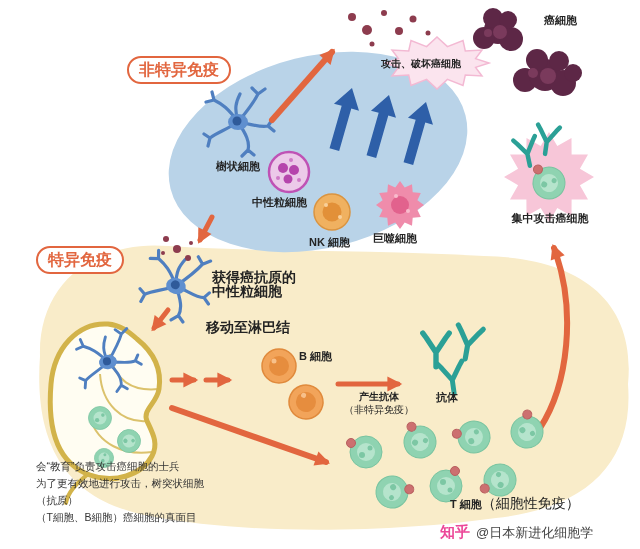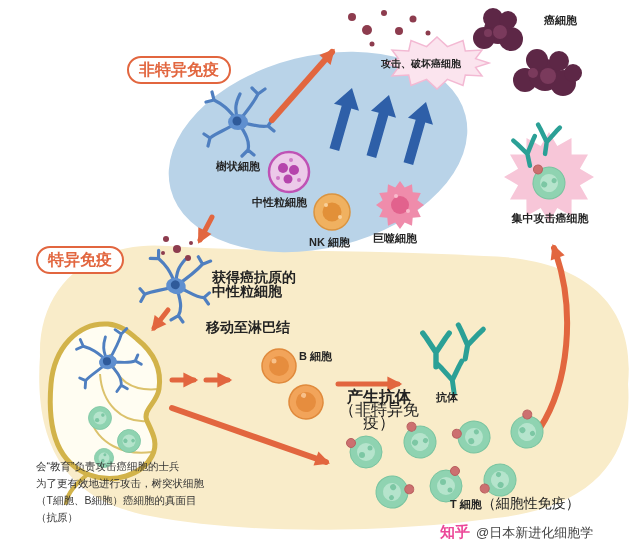--- a/index.html
+++ b/index.html
@@ -16,21 +16,21 @@
     color:#e2663f;font-weight:700;font-size:16px;padding:4px 10px;line-height:1;
   }
   .center{text-align:center;}
   .caption{position:absolute;left:36px;top:458px;font-size:10.5px;line-height:17px;
     font-weight:400;color:#333;}
   .watermark{position:absolute;left:440px;top:523px;}
   .wm-logo{color:#ec4899;font-weight:800;font-size:15px;}
   .wm-account{color:#444;font-size:13px;margin-left:6px;}
   .two-line{line-height:14px;}
   .produce{position:absolute;left:333px;top:390px;width:92px;text-align:center;
-    font-size:16px;line-height:13px;}
+    font-size:10px;line-height:13px;}
   .produce .l1{font-weight:700;}
   .produce .l2{font-weight:400;}
 </style>
 </head>
 <body>
 
 <div class="stage">
 
   <svg class="canvas" width="640" height="549" viewBox="0 0 640 549">
     <defs>
@@ -227,21 +227,21 @@
   </div>
   <div class="lbl sz11" style="left:436px;top:390px;">抗体</div>
 
   <div class="lbl" style="left:450px;top:494px;">
     <span class="sz11">T 細胞</span><span class="sz10" style="font-weight:400;">（細胞性免疫）</span>
   </div>
 
   <div class="caption">
     <div>会“教育”负责攻击癌细胞的士兵</div>
     <div>为了更有效地进行攻击，树突状细胞</div>
+    <div>（抗原）</div>
     <div>（T細胞、B細胞）癌細胞的真面目</div>
-    <div>（抗原）</div>
   </div>
 
   <div class="watermark">
     <span class="wm-logo">知乎</span><span class="wm-account">@日本新进化细胞学</span>
   </div>
 
 </div>
 
 </body></html>

